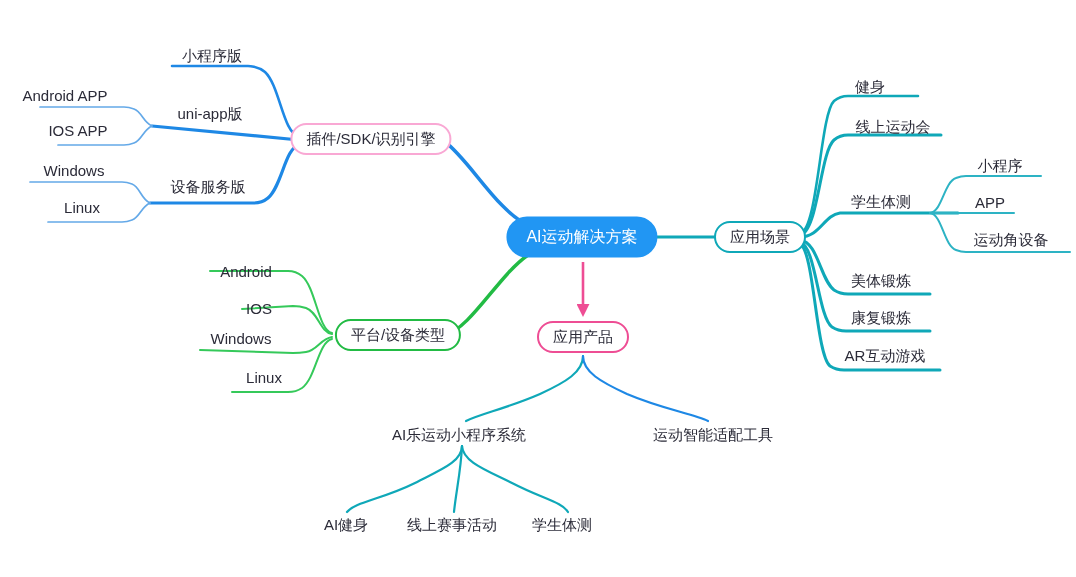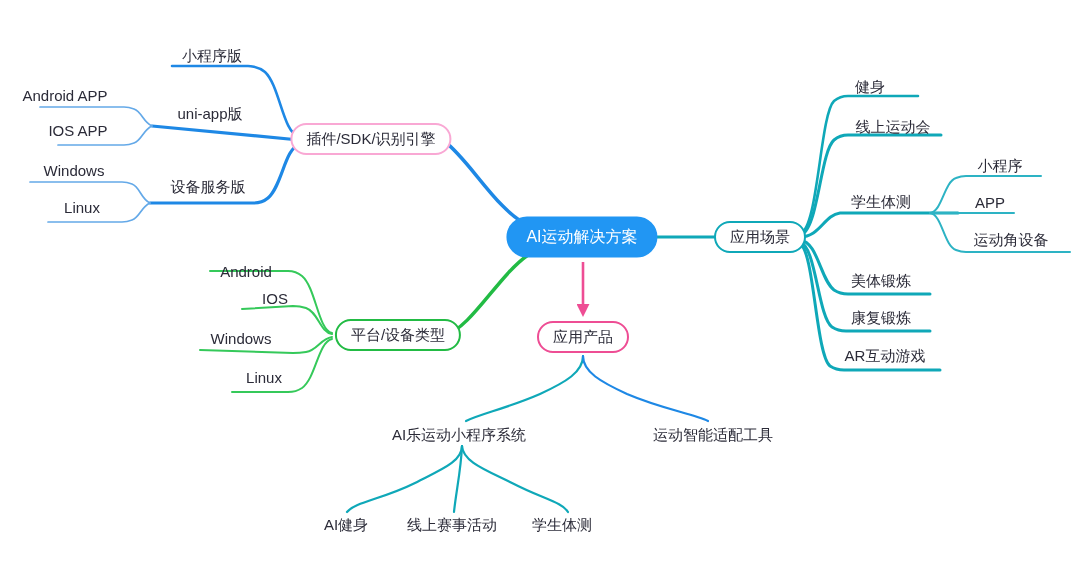--- a/index.html
+++ b/index.html
@@ -147,21 +147,21 @@
 
   <div class="node" style="left:212px; top:55px;">小程序版</div>
   <div class="node" style="left:210px; top:113px;">uni-app版</div>
   <div class="node" style="left:65px; top:95px;">Android APP</div>
   <div class="node" style="left:78px; top:130px;">IOS APP</div>
   <div class="node" style="left:208px; top:186px;">设备服务版</div>
   <div class="node" style="left:74px; top:170px;">Windows</div>
   <div class="node" style="left:82px; top:207px;">Linux</div>
 
   <div class="node" style="left:246px; top:260px;margin-top:11px;">Android</div>
-  <div class="node" style="left:259px; top:298px;margin-left:16px;">IOS</div>
+  <div class="node" style="left:259px; top:308px;">IOS</div>
   <div class="node" style="left:241px; top:338px;">Windows</div>
   <div class="node" style="left:264px; top:377px;">Linux</div>
 
   <div class="node" style="left:459px; top:434px;">AI乐运动小程序系统</div>
   <div class="node" style="left:346px; top:524px;">AI健身</div>
   <div class="node" style="left:452px; top:524px;">线上赛事活动</div>
   <div class="node" style="left:562px; top:524px;">学生体测</div>
   <div class="node" style="left:713px; top:434px;">运动智能适配工具</div>
 
   <div class="node" style="left:870px; top:86px;">健身</div>

